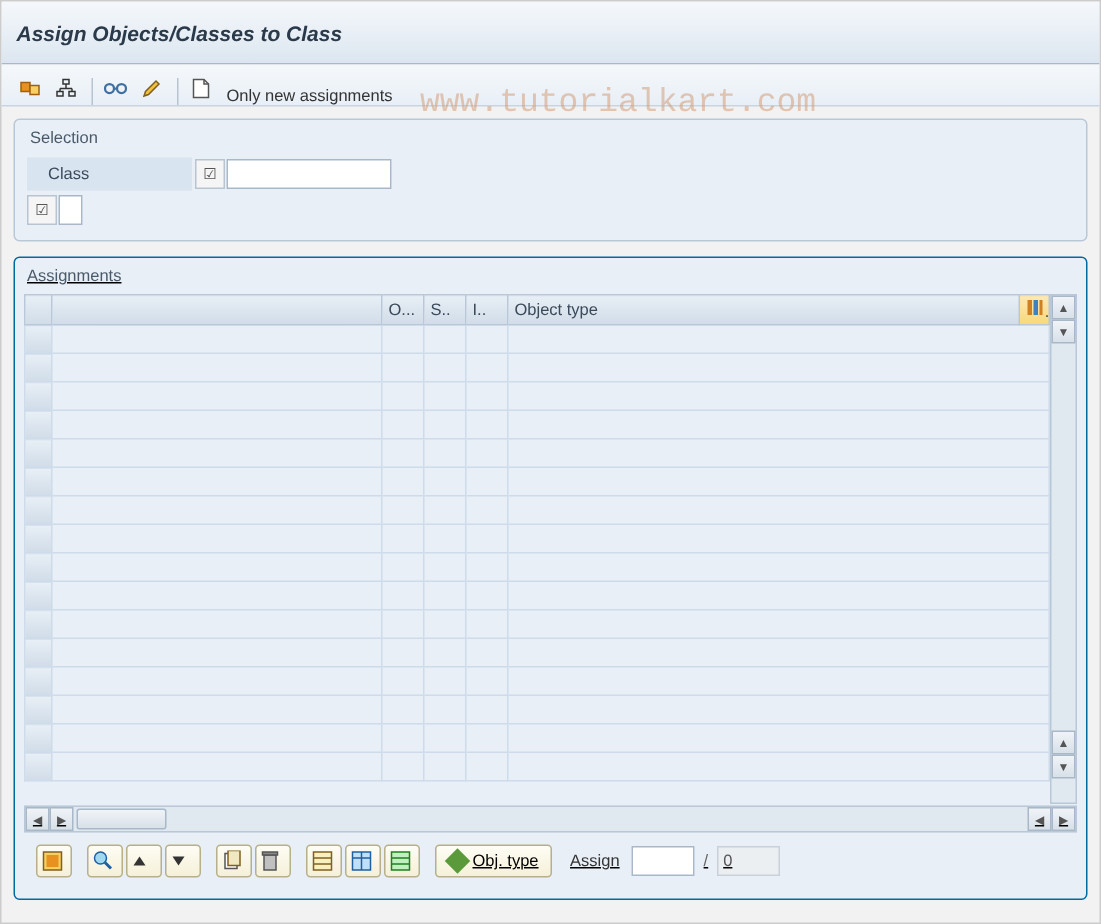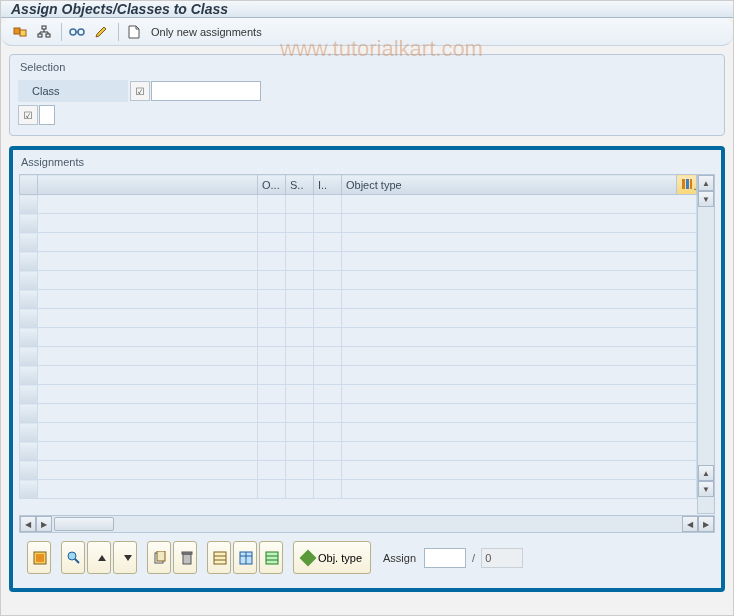--- a/index.html
+++ b/index.html
@@ -8,41 +8,40 @@
       font-size: 11px;
       background: #f2f2f2;
       width: 734px;
       height: 616px;
       overflow: hidden;
       border: 1px solid #ccc;
     }
     
     .title-bar {
       background: linear-gradient(to bottom, #f5f8fb, #dce6f0);
-      height: 17px;
+      height: 42px;
       display: flex;
       align-items: center;
       padding: 0 10px;
       border-bottom: 1px solid #a8b8c8;
     }
     .title-bar h1 {
       font-size: 14px;
       font-style: italic;
       font-weight: bold;
       color: #2a3a4a;
     }
     
     .toolbar {
       background: linear-gradient(to bottom, #f5f8fb, #e8eff6);
       height: 28px;
       display: flex;
-      align-items: center;
+      align-items: flex-end;
       padding: 0 8px;
       border-bottom: 1px solid #c8d4e0;
-      border-radius: 11px;
     }
     .toolbar .tb-btn {
       width: 22px;
       height: 22px;
       display: inline-flex;
       align-items: center;
       justify-content: center;
       margin-right: 2px;
       border: 1px solid transparent;
       border-radius: 3px;
@@ -106,23 +105,24 @@
       display: inline-flex;
       align-items: center;
       justify-content: center;
       margin-right: 1px;
       font-size: 10px;
       color: #555;
     }
     
     .assignments-group {
       background: #e8eff6;
-      border: 4px solid #0369a1;
+      border: 1px solid #0369a1;
       border-radius: 4px;
       padding: 4px 6px 6px 6px;
+      text-decoration: underline;
     }
     .table-wrap {
       position: relative;
       height: 340px;
       background: #e8eff6;
     }
     .table-container {
       position: absolute;
       left: 0;
       top: 0;
@@ -219,28 +219,28 @@
     }
     .h-spacer { flex: 1; }
     
     .footer {
       padding: 8px;
       display: flex;
       align-items: center;
       gap: 2px;
     }
     .ft-btn {
-      height: 33px;
+      height: 22px;
       min-width: 24px;
       background: linear-gradient(to bottom, #fefdf5, #f5f0d8);
       border: 1px solid #b8b088;
       border-radius: 3px;
       display: inline-flex;
       align-items: center;
-      justify-content: flex-end;
+      justify-content: flex-start;
       cursor: pointer;
       padding: 0 3px;
     }
     .ft-sep { width: 6px; }
     .ft-label { color: #333; margin: 0 6px 0 10px; }
     .entry-input {
       width: 42px;
       height: 20px;
       border: 1px solid #a8b8c8;
       background: #fff;
@@ -256,25 +256,25 @@
       background: #eceff2;
       text-align: left;
       padding: 0 3px;
       font-size: 11px;
       color: #555;
       display: inline-flex;
       align-items: center;
     }
     .watermark {
       position: absolute;
-      top: 36px;
+      top: 56px;
       left: 280px;
       font-size: 22px;
       color: rgba(210, 150, 110, 0.5);
-      font-family: Liberation Sans, sans-serif;
+      font-family: Liberation Mono, monospace;
       pointer-events: none;
       z-index: 100;
     }
     .obj-type-btn {
       padding: 0 8px;
       gap: 4px;
     }
     .green-diamond {
       width: 12px;
       height: 12px;

